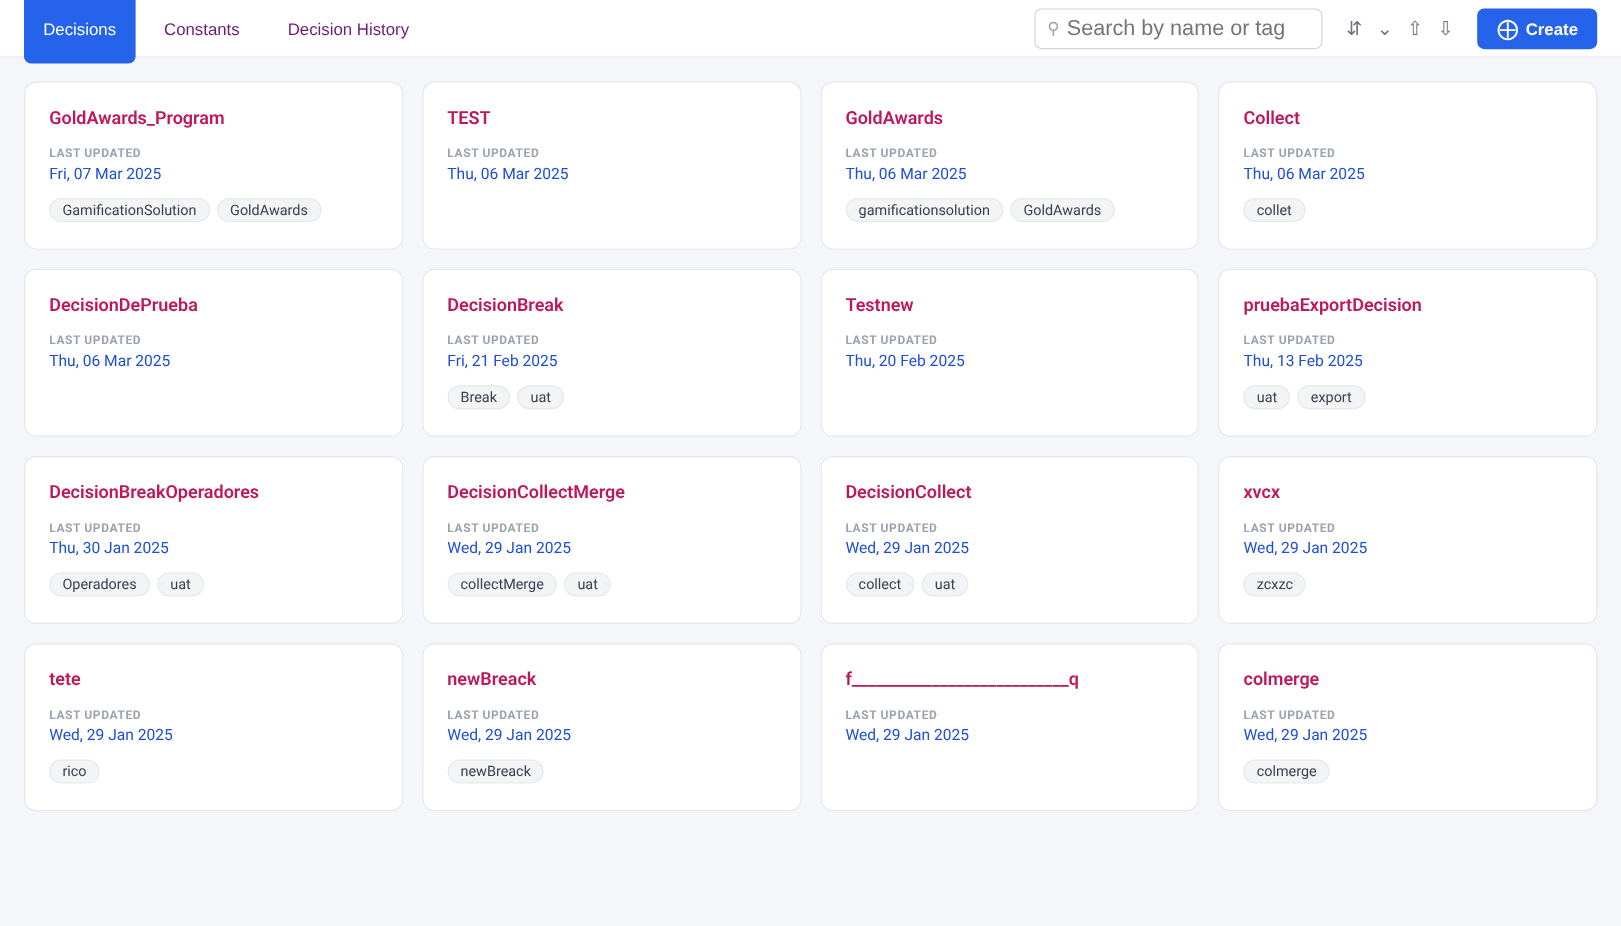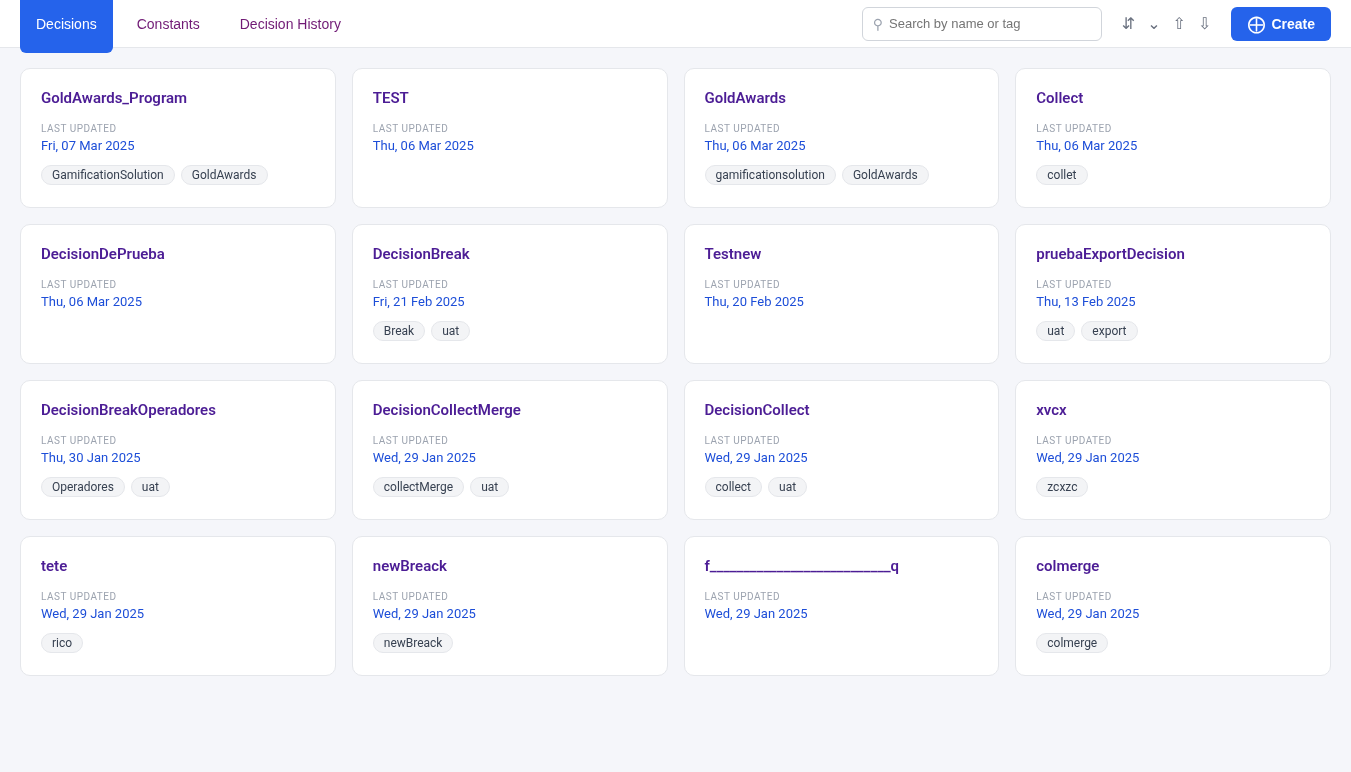--- a/index.html
+++ b/index.html
@@ -44,21 +44,21 @@
       border-radius: 6px;
       background: #fff;
       padding: 0 10px;
       height: 34px;
       gap: 6px;
       width: 240px;
     }
     .search-wrapper input {
       border: none;
       outline: none;
-      font-size: 13px;
+      font-size: 18px;
       color: #6b7280;
       width: 100%;
       background: transparent;
     }
     .search-icon {
       color: #9ca3af;
       font-size: 14px;
     }
     .sort-controls {
       display: flex;
@@ -105,26 +105,26 @@
       border-radius: 10px;
       border: 1px solid #e5e7eb;
       padding: 20px 20px 16px 20px;
       cursor: pointer;
       transition: box-shadow 0.15s;
       min-height: 140px;
     }
     .card-title {
       font-size: 15px;
       font-weight: 600;
-      color: #4c1d95;
+      color: #be185d;
       margin-bottom: 16px;
     }
     .card-label {
       font-size: 10px;
-      font-weight: 400;
+      font-weight: 700;
       color: #9ca3af;
       letter-spacing: 0.05em;
       text-transform: uppercase;
       margin-bottom: 4px;
     }
     .card-date {
       font-size: 13px;
       color: #1d4ed8;
       margin-bottom: 12px;
     }

